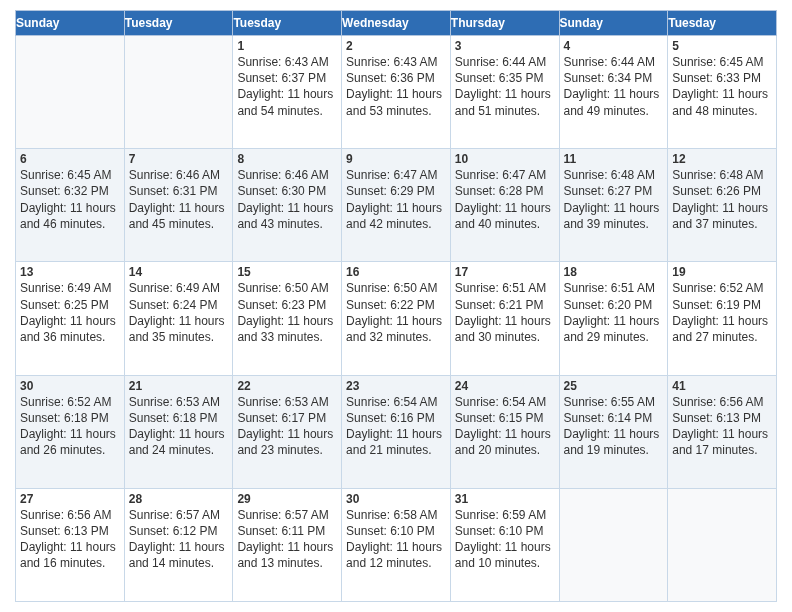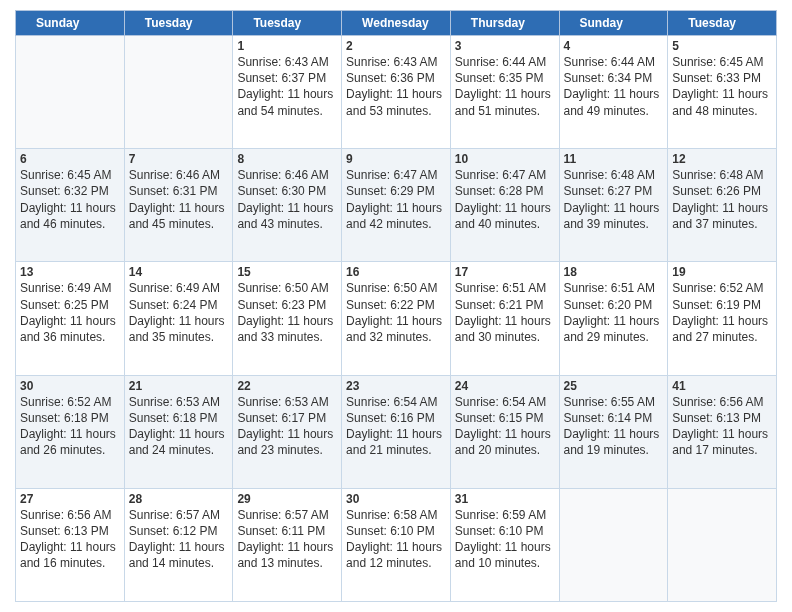--- a/index.html
+++ b/index.html
@@ -46,21 +46,21 @@
       flex: 1;
       border-collapse: collapse;
       width: 100%;
       table-layout: fixed;
     }
     .calendar thead th {
       background: #2e6db4;
       color: #fff;
       font-size: 12px;
       font-weight: bold;
-      padding: 5px 20px;
+      padding: 5px 0;
       border: 1px solid #b0c4de;
       text-align: left;
     }
     .calendar tbody td {
       border: 1px solid #c8d8e8;
       vertical-align: top;
       padding: 3px 4px;
       font-size: 9.5px;
       color: #333;
       background: #fff;

